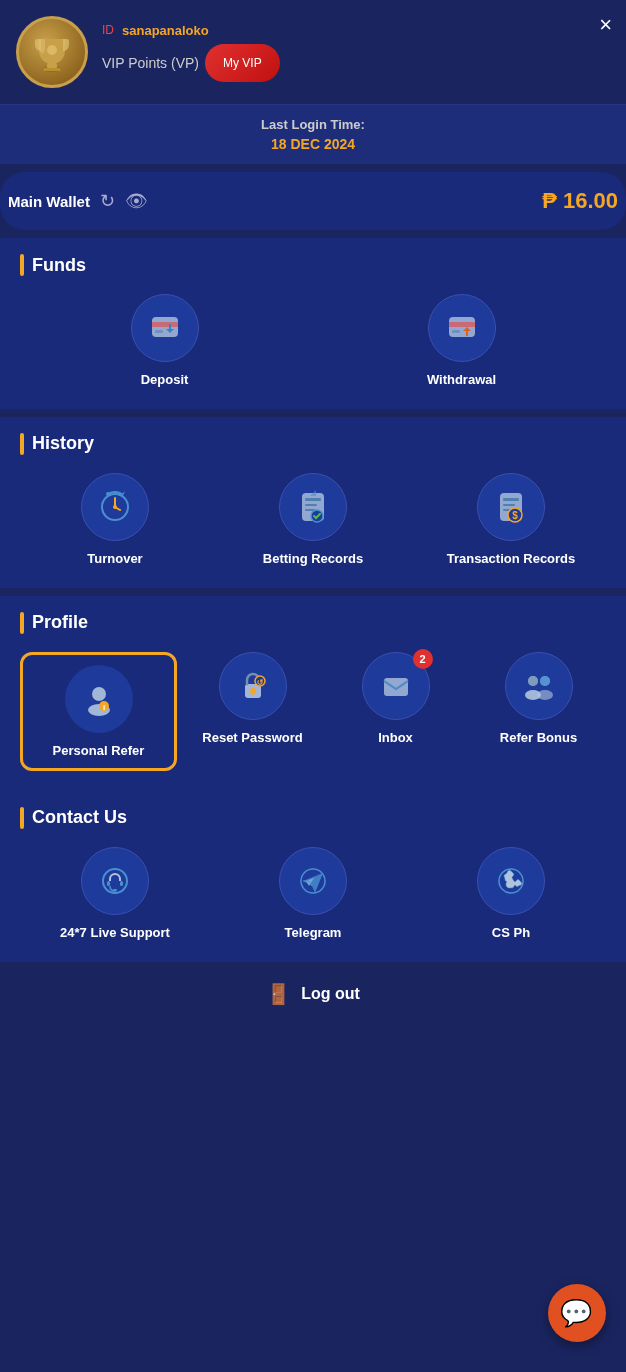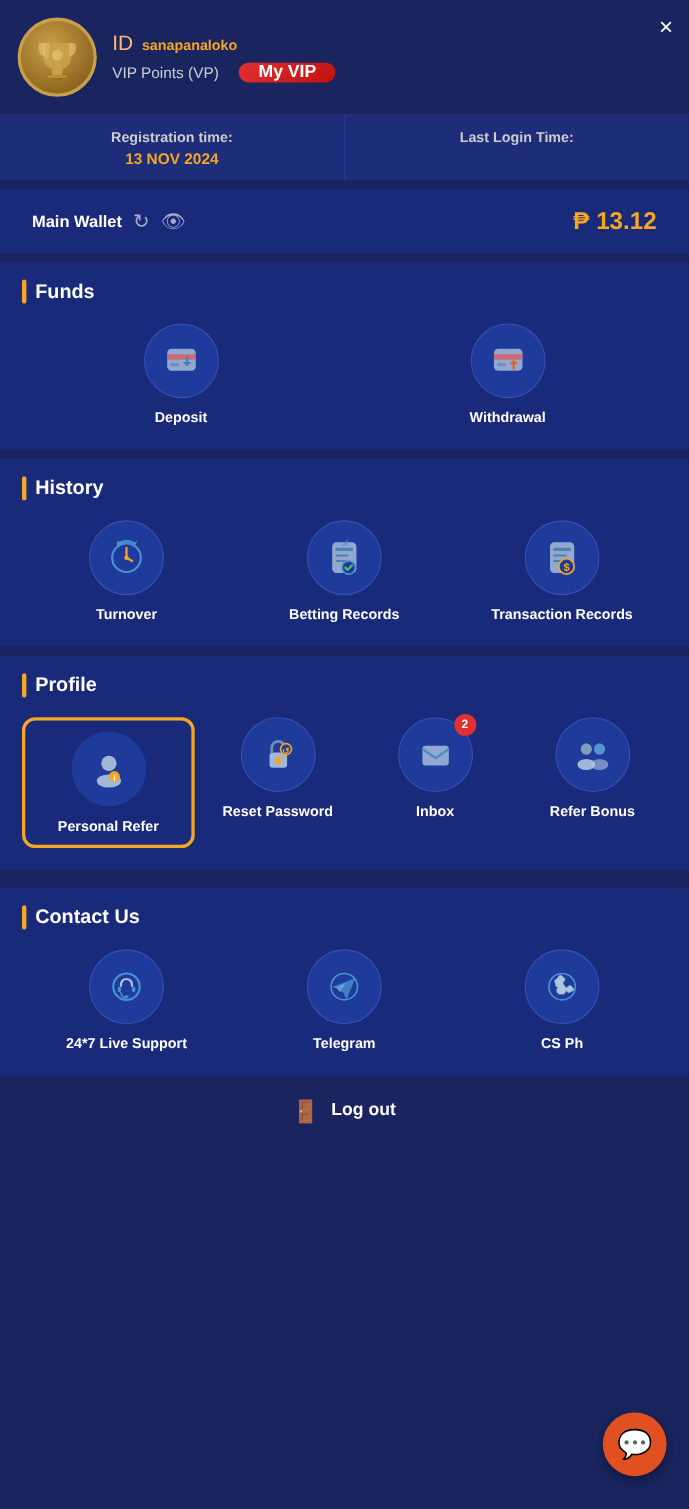--- a/index.html
+++ b/index.html
@@ -35,32 +35,32 @@
       border-radius: 50%;
       background: radial-gradient(circle at 40% 35%, #c8a04a, #7a5010);
       display: flex;
       align-items: center;
       justify-content: center;
       font-size: 32px;
       border: 3px solid #c8a04a;
     }
     .header-info { flex: 1; }
     .header-id-row { display: flex; align-items: center; gap: 8px; margin-bottom: 6px; }
-    .header-id-label { color: #fdba74; font-size: 19px; }
+    .header-id-label { color: #ef4444; font-size: 12px; }
     .header-username { color: #f5a623; font-size: 13px; font-weight: bold; }
-    .header-vip-row { display: flex; align-items: center; gap: 18px; }
+    .header-vip-row { display: flex; align-items: center; gap: 6px; }
     .header-vip-label { color: #ccc; font-size: 14px; }
     .my-vip-btn {
       background: linear-gradient(135deg, #e03030, #c01010);
       color: #fff;
       border: none;
       border-radius: 20px;
-      padding: 0 18px;
-      font-size: 16px;
-      font-weight: bold;
+      padding: 12px 18px;
+      font-size: 12px;
+      font-weight: normal;
       cursor: pointer;
     }
     .close-btn {
       position: absolute;
       top: 14px;
       right: 14px;
       background: none;
       border: none;
       color: #fff;
       font-size: 22px;
@@ -79,25 +79,26 @@
       padding: 12px 8px;
       border-right: 1px solid #2a3a9a;
     }
     .time-cell:last-child { border-right: none; }
     .time-label { color: #ccc; font-size: 13px; font-weight: bold; }
     .time-value { color: #f5a623; font-size: 14px; font-weight: bold; margin-top: 4px; }
 
     
     .wallet-section {
       background: #1a2a7a;
-      padding: 16px 29px;
+      padding: 16px 8px;
       display: flex;
       align-items: center;
       justify-content: space-between;
       margin-top: 8px;
+      border-radius: 25px;
     }
     .wallet-left { display: flex; align-items: center; gap: 10px; }
     .wallet-label { font-size: 15px; font-weight: bold; color: #fff; }
     .wallet-icon {
       font-size: 18px;
       cursor: pointer;
       color: #aac;
     }
     .wallet-amount { color: #f5a623; font-size: 22px; font-weight: bold; }
 
@@ -243,35 +244,32 @@
     <div class="header-vip-row">
       <span class="header-vip-label">VIP Points (VP)</span>
       <button class="my-vip-btn">My VIP</button>
     </div>
   </div>
   <button class="close-btn">×</button>
 </div>
 
 <div class="time-row">
   <div class="time-cell">
-    <div class="time-label">Registration time:</div>
-    <div class="time-value">13 NOV 2024</div>
-  </div>
-  <div class="time-cell">
     <div class="time-label">Last Login Time:</div>
+    <div class="time-value">18 DEC 2024</div>
   </div>
 </div>
 
 <div class="wallet-section" style="margin-top:8px;">
   <div class="wallet-left">
     <span class="wallet-label">Main Wallet</span>
     <span class="wallet-icon">↻</span>
     <span class="wallet-icon">👁</span>
   </div>
-  <span class="wallet-amount">₱ 13.12</span>
+  <span class="wallet-amount">₱ 16.00</span>
 </div>
 
 <div class="section" style="margin-top:8px;">
   <div class="section-title">
     <span class="section-title-bar"></span>
     <span>Funds</span>
   </div>
   <div class="icon-grid">
 
     <div class="icon-item">
@@ -407,21 +405,21 @@
           <ellipse cx="25" cy="28" rx="8" ry="5" fill="#b0c4de" opacity="0.6"></ellipse>
           <circle cx="13" cy="14" r="5" fill="#7090b0" opacity="0.7"></circle>
           <circle cx="25" cy="14" r="5" fill="#4a90d0" opacity="0.8"></circle>
         </svg>
       </div>
       <span class="icon-label">Refer Bonus</span>
     </div>
   </div>
 </div>
 
-<div class="section" style="margin-top:16px;">
+<div class="section" style="margin-top:0;">
   <div class="section-title">
     <span class="section-title-bar"></span>
     <span>Contact Us</span>
   </div>
   <div class="icon-grid">
 
     <div class="icon-item">
       <div class="icon-circle">
         <svg width="38" height="38" viewBox="0 0 38 38">
           <circle cx="19" cy="19" r="12" fill="none" stroke="#4a90d0" stroke-width="2"></circle>

